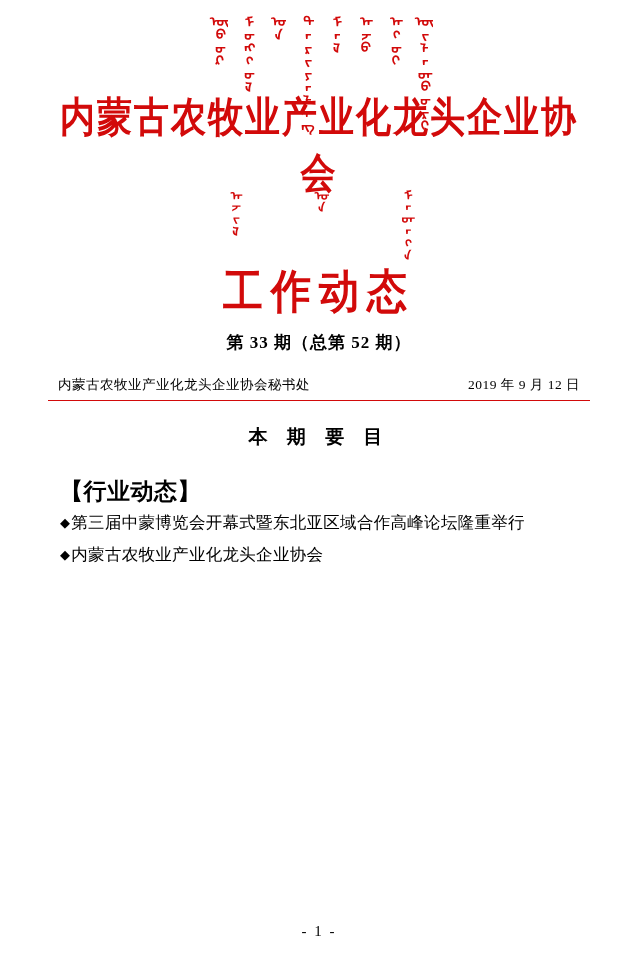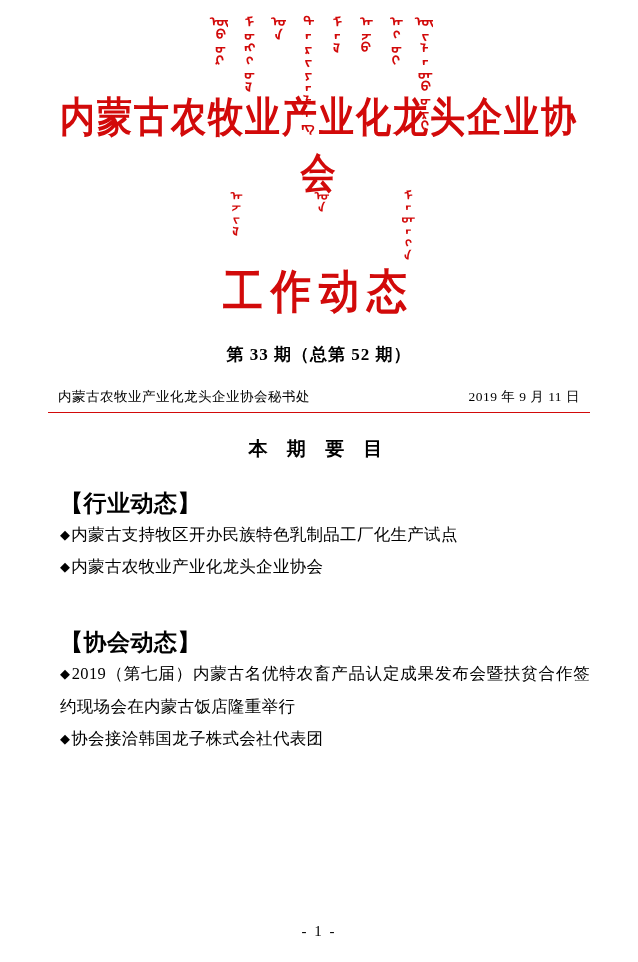--- a/index.html
+++ b/index.html
@@ -76,21 +76,21 @@
     transform: scaleY(1.15);
     transform-origin: center top;
   }
 
   
   .issue-line {
     text-align: center;
     font-size: 17px;
     font-weight: 700;
     letter-spacing: 1px;
-    margin-top: 28px;
+    margin-top: 16px;
     font-family: "Liberation Serif", serif;
   }
 
   
   .pub-row {
     display: flex;
     justify-content: space-between;
     align-items: flex-end;
     margin-top: 22px;
     padding: 0 10px 6px 10px;
@@ -172,41 +172,32 @@
     <span class="mongol-glyph">ᠤᠨ</span>
     <span class="mongol-glyph">ᠮᠡᠳᠡᠭᠡ</span>
   </div>
 
   <div class="masthead-sub">工作动态</div>
 
   <div class="issue-line">第 33 期（总第 52 期）</div>
 
   <div class="pub-row">
     <span>内蒙古农牧业产业化龙头企业协会秘书处</span>
-    <span>2019 年 9 月 11 日</span>
+    <span>2019 年 9 月 12 日</span>
   </div>
   <hr class="rule">
 
   <div class="toc-heading">本 期 要 目</div>
 
   <div class="section">
     <div class="section-title">【行业动态】</div>
     <div class="entry">
-      <span class="bullet">◆</span><span>内蒙古支持牧区开办民族特色乳制品工厂化生产试点</span>
+      <span class="bullet">◆</span><span>第三届中蒙博览会开幕式暨东北亚区域合作高峰论坛隆重举行</span>
     </div>
     <div class="entry">
       <span class="bullet">◆</span><span>内蒙古农牧业产业化龙头企业协会</span>
     </div>
   </div>
 
-  <div class="section assoc">
-    <div class="section-title">【协会动态】</div>
-    <div class="entry">
-      <span class="bullet">◆</span><span>2019（第七届）内蒙古名优特农畜产品认定成果发布会暨扶贫合作签约现场会在内蒙古饭店隆重举行</span>
-    </div>
-    <div class="entry">
-      <span class="bullet">◆</span><span>协会接洽韩国龙子株式会社代表团</span>
-    </div>
-  </div>
 
   <div class="page-number">- 1 -</div>
 
 </div>
 
 </body></html>

